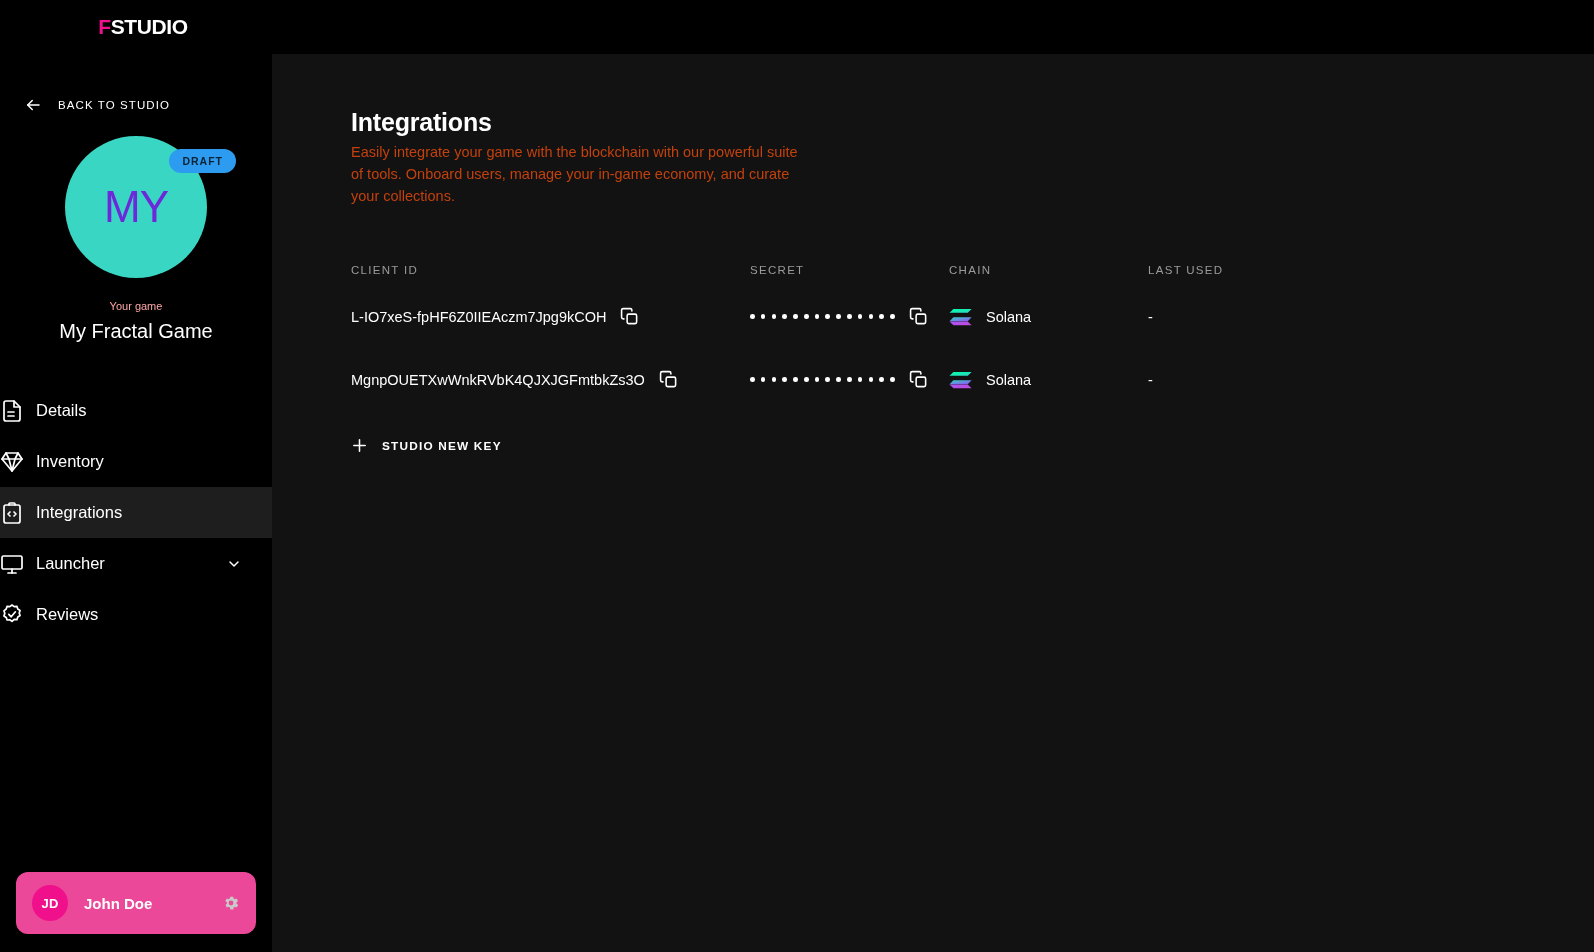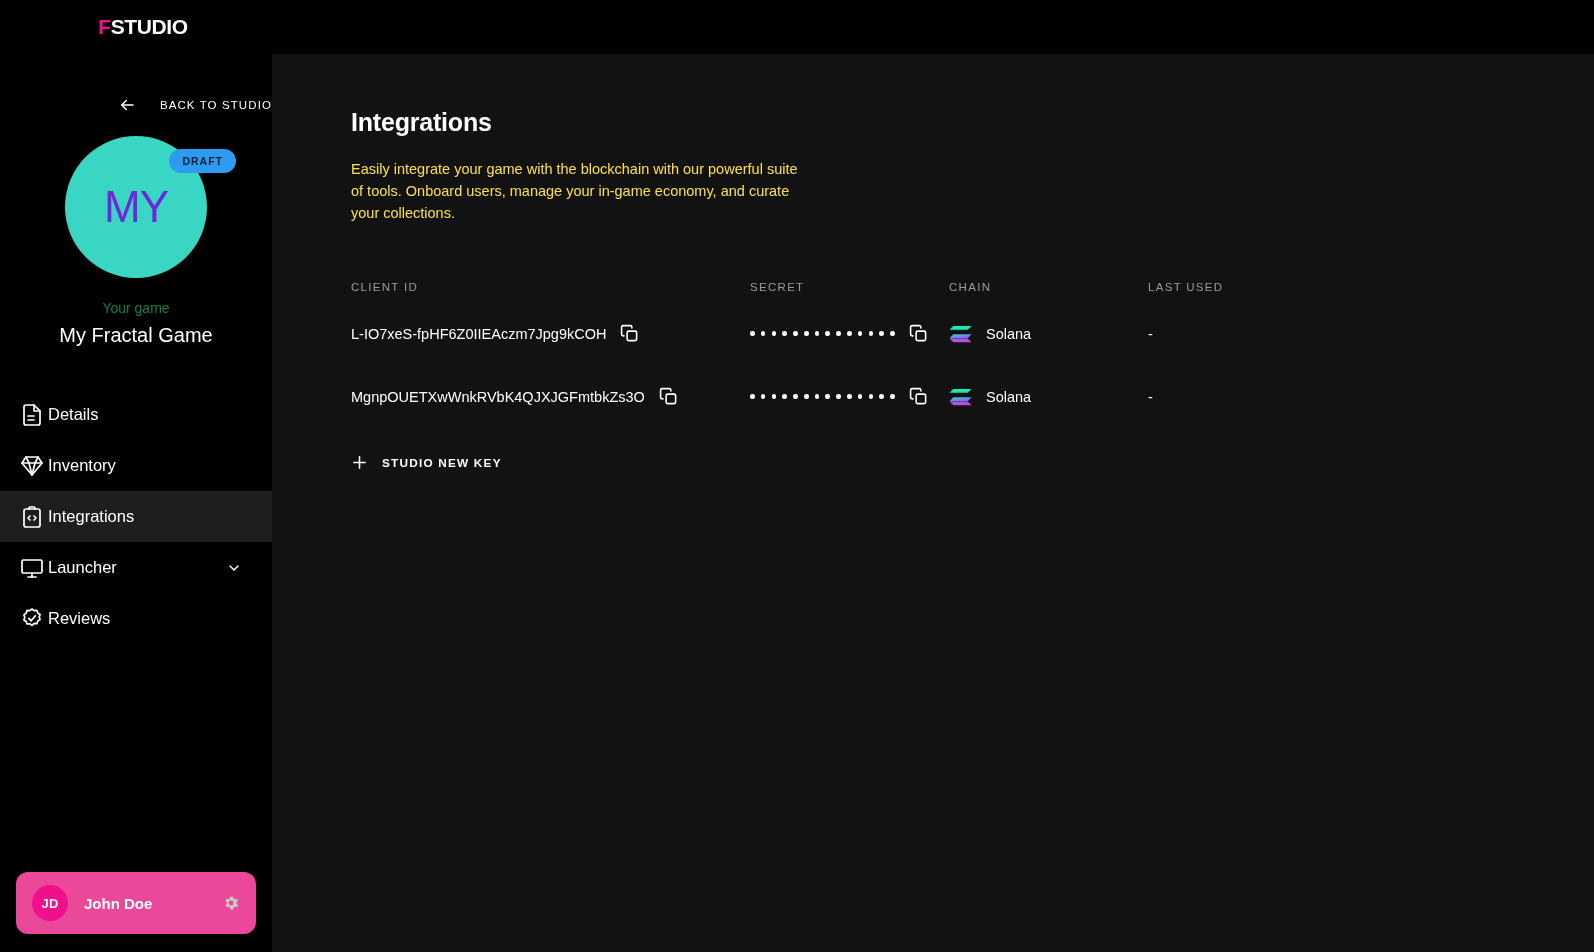--- a/index.html
+++ b/index.html
@@ -26,22 +26,22 @@
     display: flex; flex-direction: column;
   }
   .logo-wrap {
     height: 54px; display: flex; align-items: center;
     justify-content: center; padding-left: 14px;
   }
   .logo { font-size: 21px; font-weight: 800; letter-spacing: -0.4px; color: #ffffff; }
   .logo .f { color: #f0108c; }
 
   .back-row {
-    display: flex; align-items: center; gap: 24px;
-    padding: 0 0 0 24px; height: 50px; margin-top: 26px; cursor: pointer; justify-content: flex-end;
+    display: flex; align-items: center; gap: 16px;
+    padding: 0 0 0 24px; height: 50px; margin-top: 26px; cursor: pointer;
   }
   .back-arrow { width: 18px; height: 18px; display: block; }
   .back-label {
     font-size: 11.5px; letter-spacing: 1.1px; color: #ffffff; font-weight: 500;
   }
 
   .game-block { display: flex; flex-direction: column; align-items: center; margin-top: 6px; }
   .avatar-wrap { position: relative; width: 142px; height: 142px; }
   .avatar-circle {
     width: 142px; height: 142px; border-radius: 50%;
@@ -49,27 +49,27 @@
   }
   .avatar-initials {
     font-size: 44px; font-weight: 400; color: #6d28d9; letter-spacing: -1px;
   }
   .draft-badge {
     position: absolute; right: -29px; top: 13px;
     background: #2d9cf0; color: #0c2235;
     font-size: 10.5px; font-weight: 800; letter-spacing: 1px;
     padding: 6px 13px; border-radius: 20px;
   }
-  .your-game { margin-top: 22px; font-size: 14px; color: #15803d; }
+  .your-game { margin-top: 22px; font-size: 11px; color: #fca5a5; }
   .game-name { margin-top: 8px; font-size: 20px; color: #ffffff; font-weight: 500; }
 
   .nav { margin-top: 42px; display: flex; flex-direction: column; }
   .nav-item {
     display: flex; align-items: center; height: 51px;
-    padding-left: 20px; gap: 4px; cursor: pointer; position: relative;
+    gap: 12px; cursor: pointer; position: relative;
   }
   .nav-item.active { background: #1e1e1e; }
   .nav-icon { width: 24px; height: 24px; flex: 0 0 24px; display: block; }
   .nav-label { font-size: 16.5px; color: #ffffff; }
   .nav-chevron { position: absolute; right: 30px; width: 16px; height: 16px; }
 
   .user-card {
     position: absolute; left: 16px; bottom: 18px;
     width: 240px; height: 62px; border-radius: 12px;
     background: #ec4899; display: flex; align-items: center;
@@ -82,22 +82,22 @@
   }
   .user-name { font-size: 15px; color: #ffffff; font-weight: 700; flex: 1; }
   .gear { width: 18px; height: 18px; }
 
   
   .content { position: absolute; left: 351px; top: 108px; width: 1180px; }
   .page-title {
     font-size: 25px; font-weight: 800; color: #ffffff; letter-spacing: -0.2px;
   }
   .page-desc {
-    margin-top: 21px; font-size: 14.5px; line-height: 22px;
-    color: #fde047; max-width: 452px;
+    margin-top: 4px; font-size: 14.5px; line-height: 22px;
+    color: #c2410c; max-width: 452px;
   }
 
   .table { margin-top: 48px; width: 900px; }
   .t-row { display: flex; align-items: center; }
   .t-head { height: 30px; }
   .th {
     font-size: 11.5px; letter-spacing: 1.3px; color: #9b9b9b; font-weight: 400;
   }
   .c-id { width: 399px; }
   .c-secret { width: 199px; }

